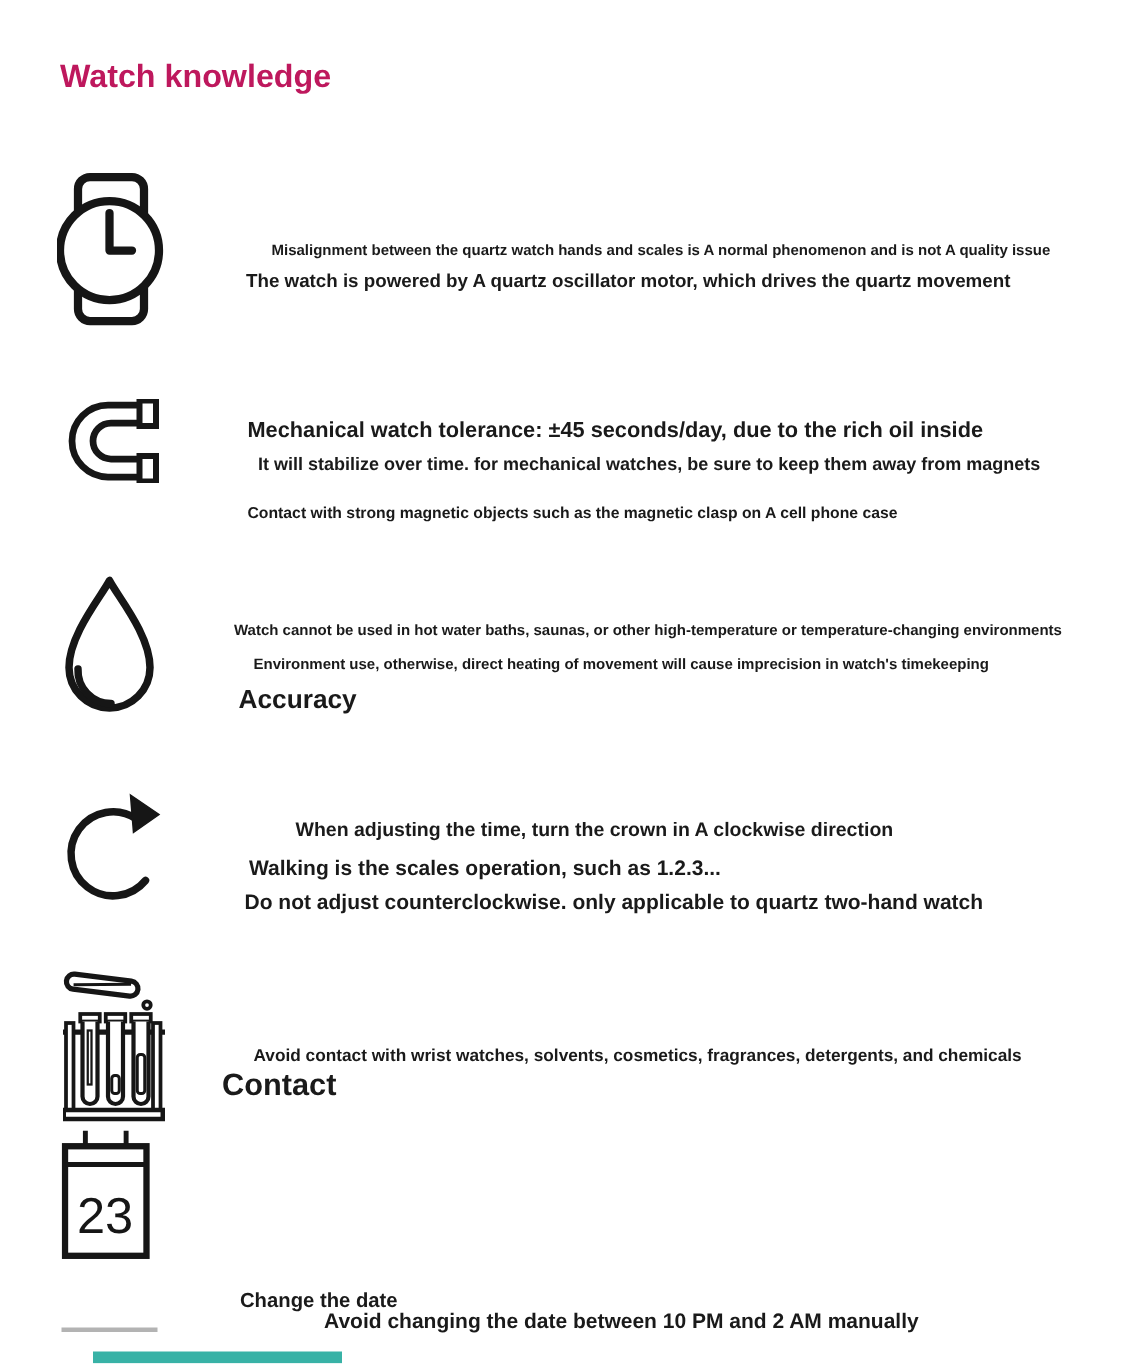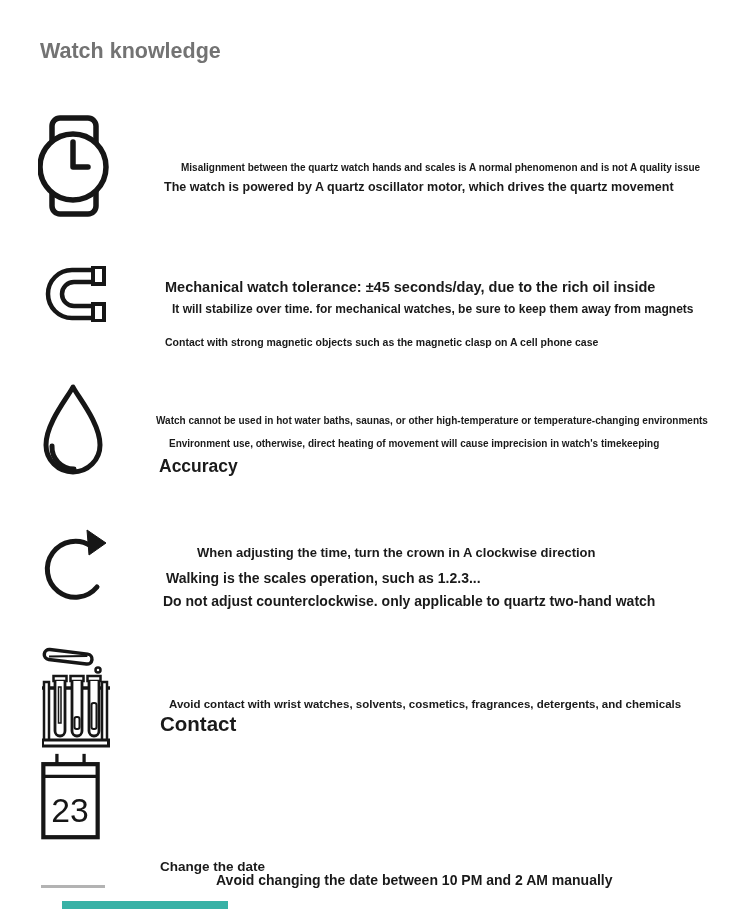--- a/index.html
+++ b/index.html
@@ -1,19 +1,19 @@
 <!DOCTYPE html>
 <html><head>
 <meta charset="utf-8">
 <style>
   html,body{margin:0;padding:0;background:#fff;}
   .canvas{position:relative;width:750px;height:909px;background:#ffffff;overflow:hidden;
           font-family:"Liberation Sans","DejaVu Sans",sans-serif;color:#1a1a1a;}
   .ln{position:absolute;margin:16px;white-space:nowrap;font-weight:700;line-height:1.15;color:#1a1a1a;}
-  .title{position:absolute;margin:0;font-weight:700;color:#737373;}
+  .title{position:absolute;margin:0;font-weight:700;color:#be185d;}
   .icon{position:absolute;}
   .icon svg{display:block;width:100%;height:100%;}
   .icon svg *{stroke:#161616;}
   .shadow-line{position:absolute;background:#b3b3b3;}
   .accent-bar{position:absolute;background:#38b2a6;}
   section{display:contents;}
   text{stroke:none !important;}
 </style>
 </head>
 <body>
@@ -93,21 +93,21 @@
         <rect x="28.5" y="30" width="13" height="5" fill="#fff" stroke-width="2.5"></rect>
         <path d="M30,35 V85 a5,5 0 0 0 10,0 V35" fill="#fff" stroke-width="2.8"></path>
         <rect x="32.5" y="71" width="5" height="12" rx="2" stroke-width="2"></rect>
         <rect x="45.5" y="30" width="13" height="5" fill="#fff" stroke-width="2.5"></rect>
         <path d="M47,35 V85 a5,5 0 0 0 10,0 V35" fill="#fff" stroke-width="2.8"></path>
         <rect x="49.5" y="57" width="5" height="26" rx="2" stroke-width="2"></rect>
         <rect x="0.5" y="94" width="66" height="6" fill="#fff" stroke-width="3"></rect>
       </svg>
     </div>
     <p class="ln" style="left:153px;top:682px;font-size:11.5px">Avoid contact with wrist watches, solvents, cosmetics, fragrances, detergents, and chemicals</p>
-    <p class="ln" style="left:144px;top:696px;font-size:20.5px">Contact</p>
+    <p class="ln" style="left:132px;top:696px;font-size:20.5px">Contact</p>
   </section>
 
   
   <section>
     <div class="icon" style="left:41px;top:748px;width:59px;height:96px">
       <svg viewBox="0 0 63 96" fill="none">
         <line x1="17" y1="3" x2="17" y2="17" stroke-width="3.5"></line>
         <line x1="46" y1="3" x2="46" y2="17" stroke-width="3.5"></line>
         <rect x="2.5" y="14" width="58" height="78" fill="#fff" stroke-width="4.5"></rect>
         <line x1="2.5" y1="27" x2="60.5" y2="27" stroke-width="3.5"></line>

